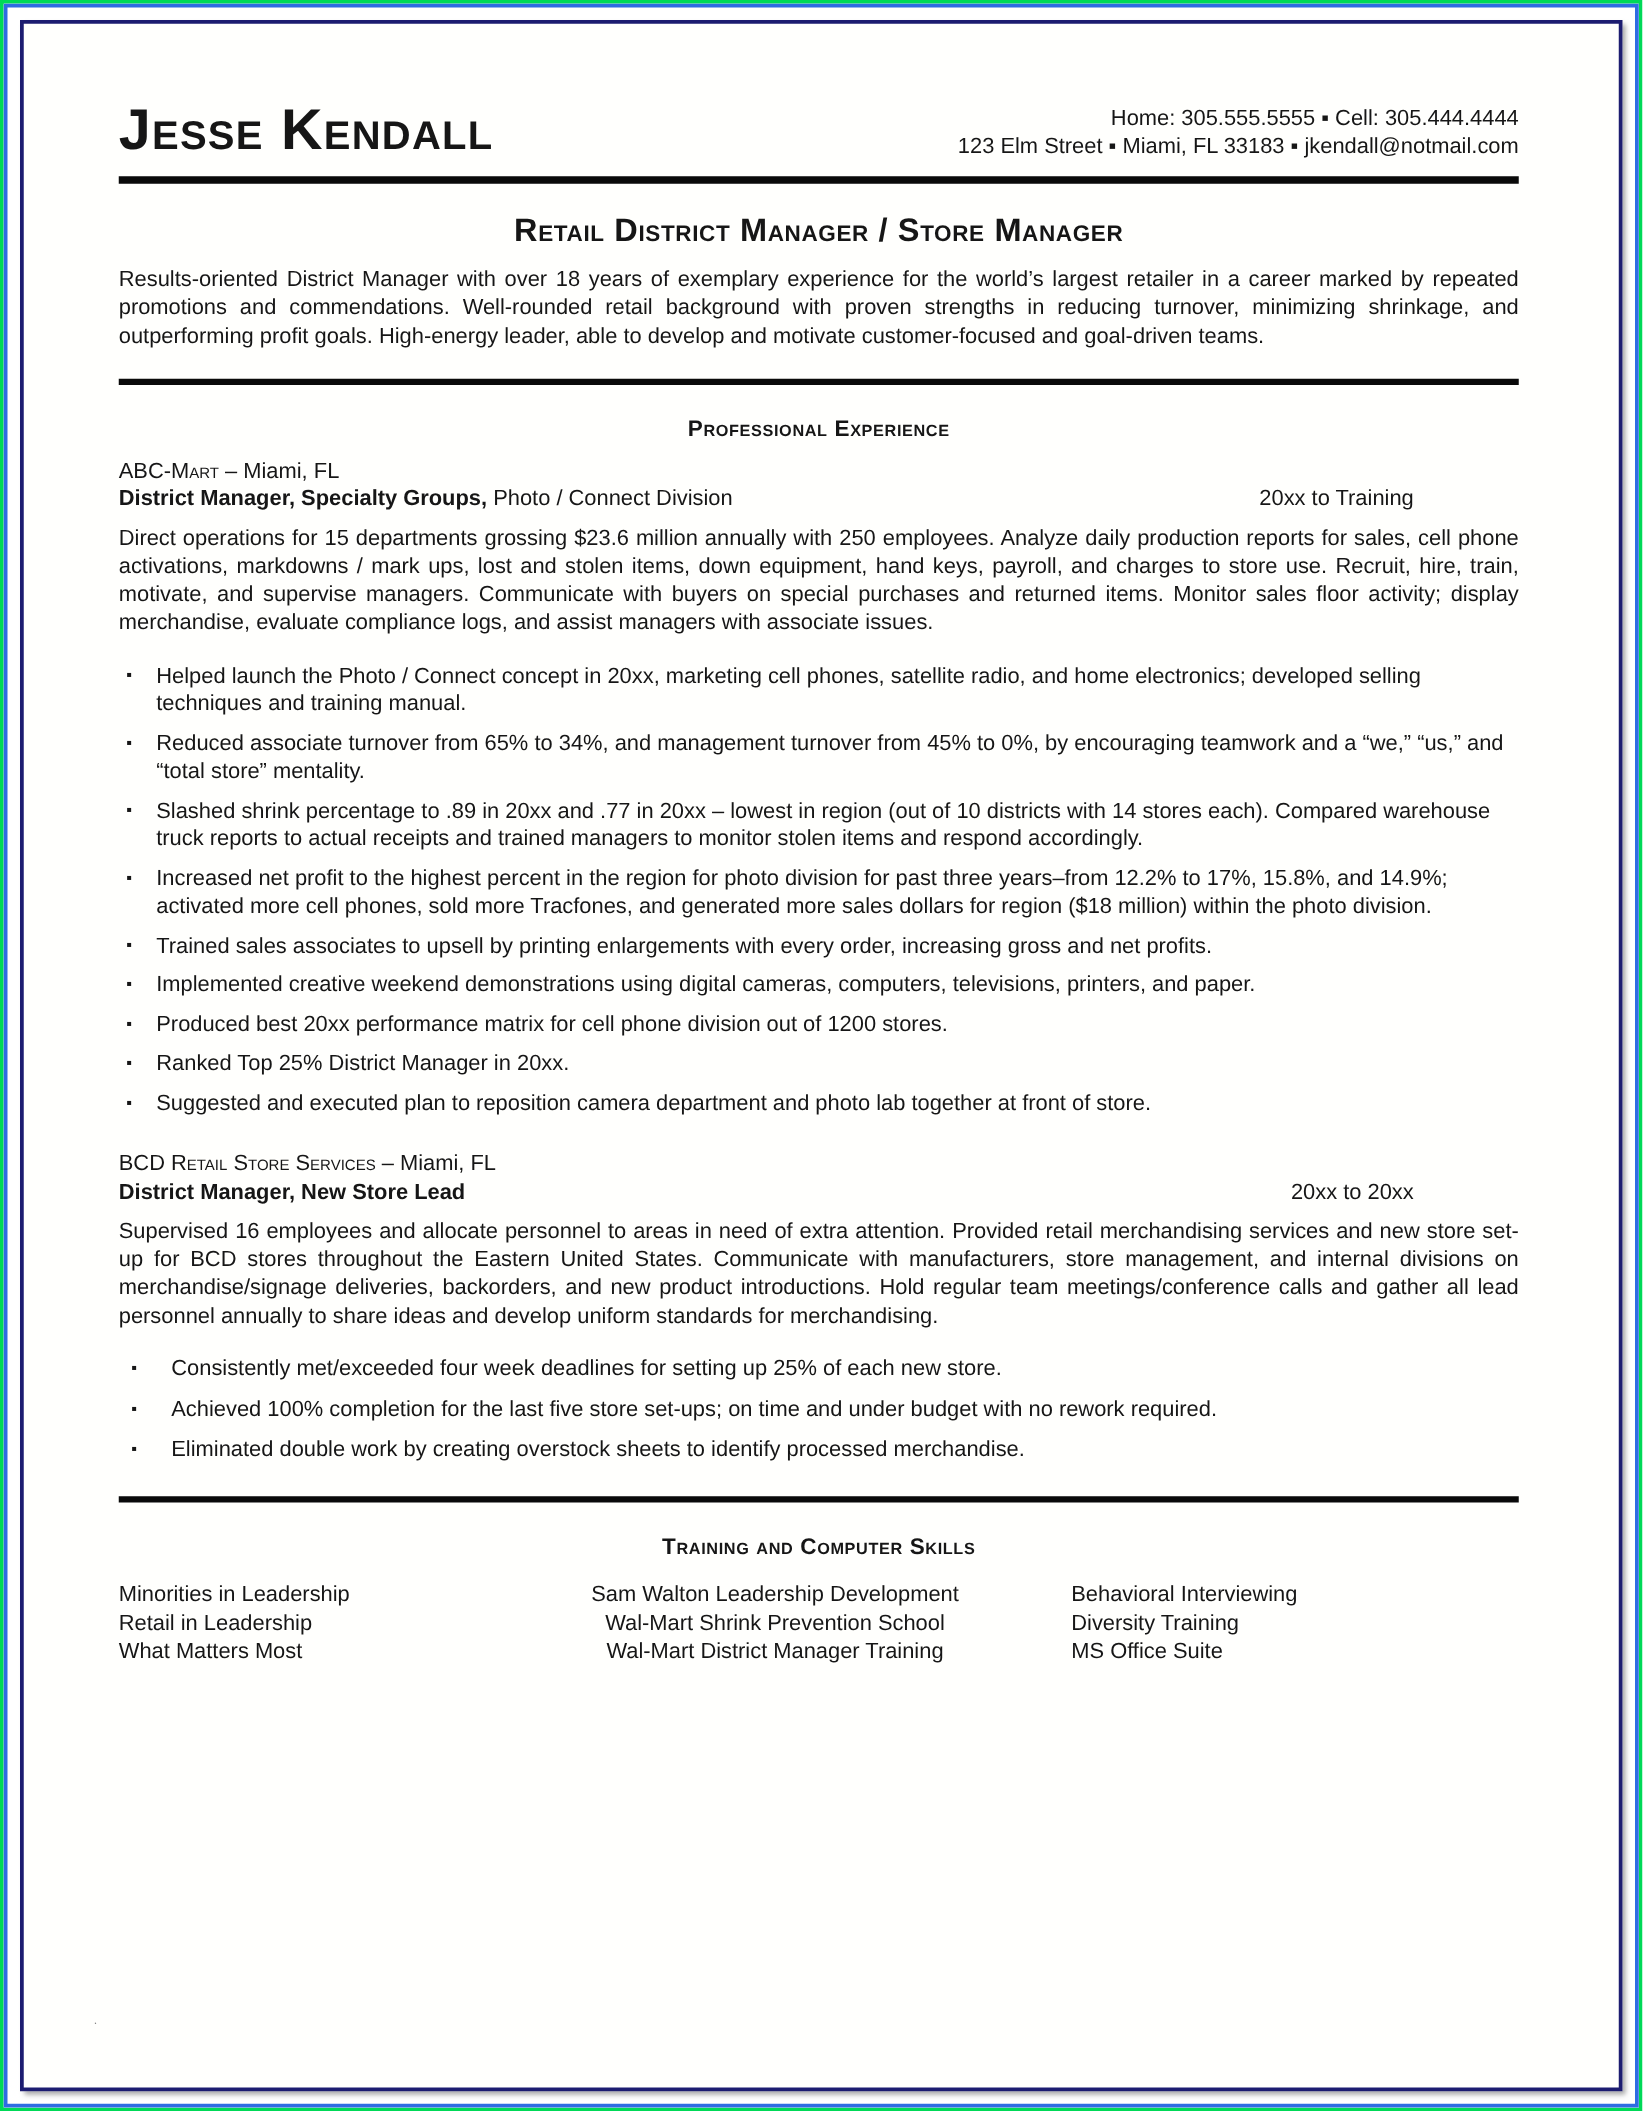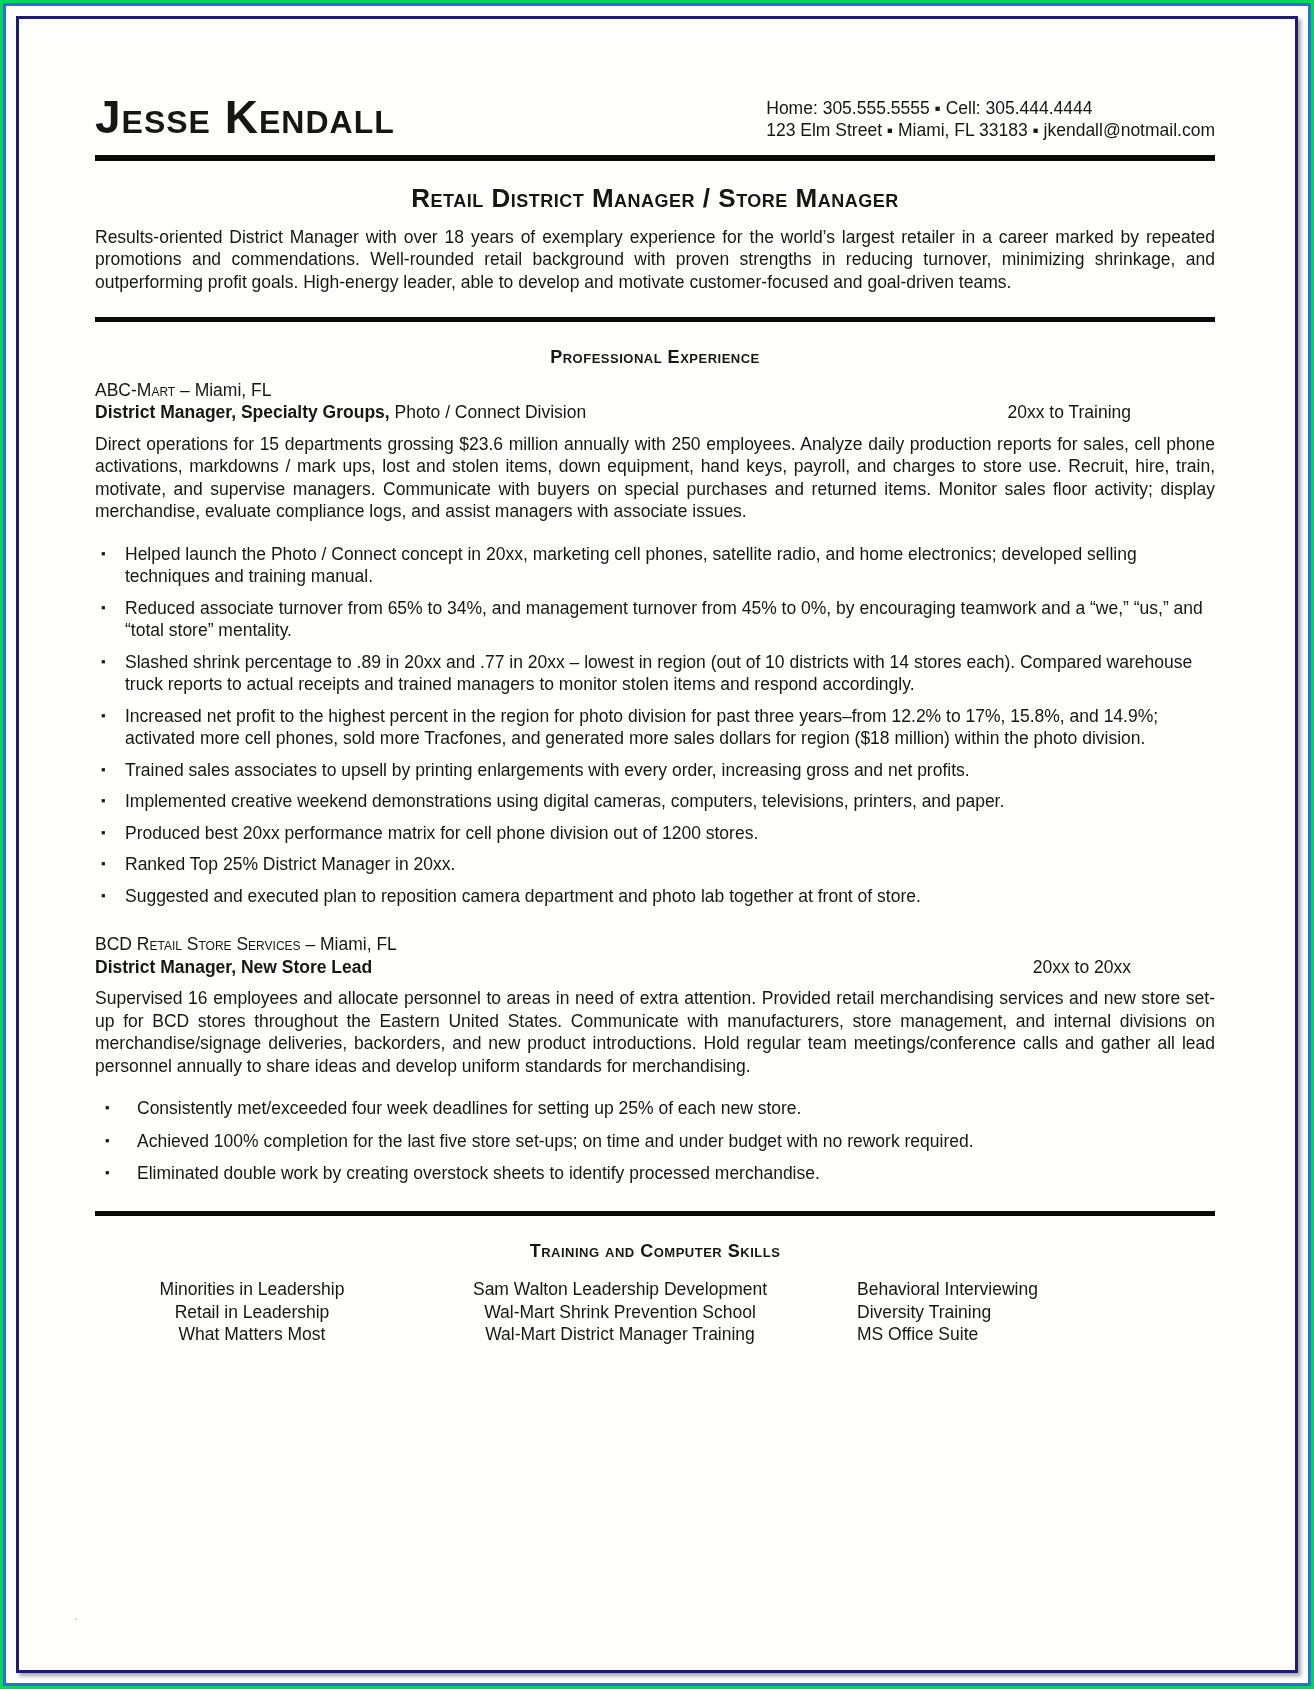--- a/index.html
+++ b/index.html
@@ -24,30 +24,30 @@
     color: #161616;
     font-family: "Liberation Sans", sans-serif;
     font-size: 17.5px;
     line-height: 22.5px;
     padding: 60px 80px 0 76px;
     position: relative;
     overflow: hidden;
   }
 
   
-  .header { display: flex; justify-content: space-between; align-items: flex-end; margin-top: 14px; }
+  .header { display: flex; justify-content: space-between; align-items: flex-end; }
   .name {
     font-variant: small-caps;
     font-weight: bold;
     font-size: 46px;
     line-height: 48px;
     letter-spacing: 1px;
     white-space: nowrap;
   }
-  .contact { line-height: 22px; }
+  .contact { text-align: right; line-height: 22px; }
 
   .rule-header { border: 0; border-top: 6px solid #0a0a0a; margin: 14px 0 0 0; }
   .rule-section { border: 0; border-top: 5px solid #0a0a0a; margin: 0; }
 
   .doc-title {
     text-align: center;
     font-variant: small-caps;
     font-weight: bold;
     font-size: 26px;
     letter-spacing: 0.5px;
@@ -83,21 +83,21 @@
   ul.bullets.wide .blt { left: 10px; }
 
   .skills-grid {
     display: grid;
     grid-template-columns: 330px 390px 1fr;
     column-gap: 0;
     row-gap: 0;
     margin-top: 16px;
     line-height: 22.5px;
   }
-  .skills-grid .c1 { text-align: center; padding-right: 16px; }
+  .skills-grid .c1 { text-align: left; padding-right: 16px; }
   .skills-grid .c2 { text-align: center; }
   .skills-grid .c3 { text-align: left; padding-left: 42px; }
 
   .footer-mark {
     position: absolute;
     left: 56px; bottom: 42px;
     font-size: 10px; color: #888888;
   }
 
   .sp-before { margin-top: 26px; }

